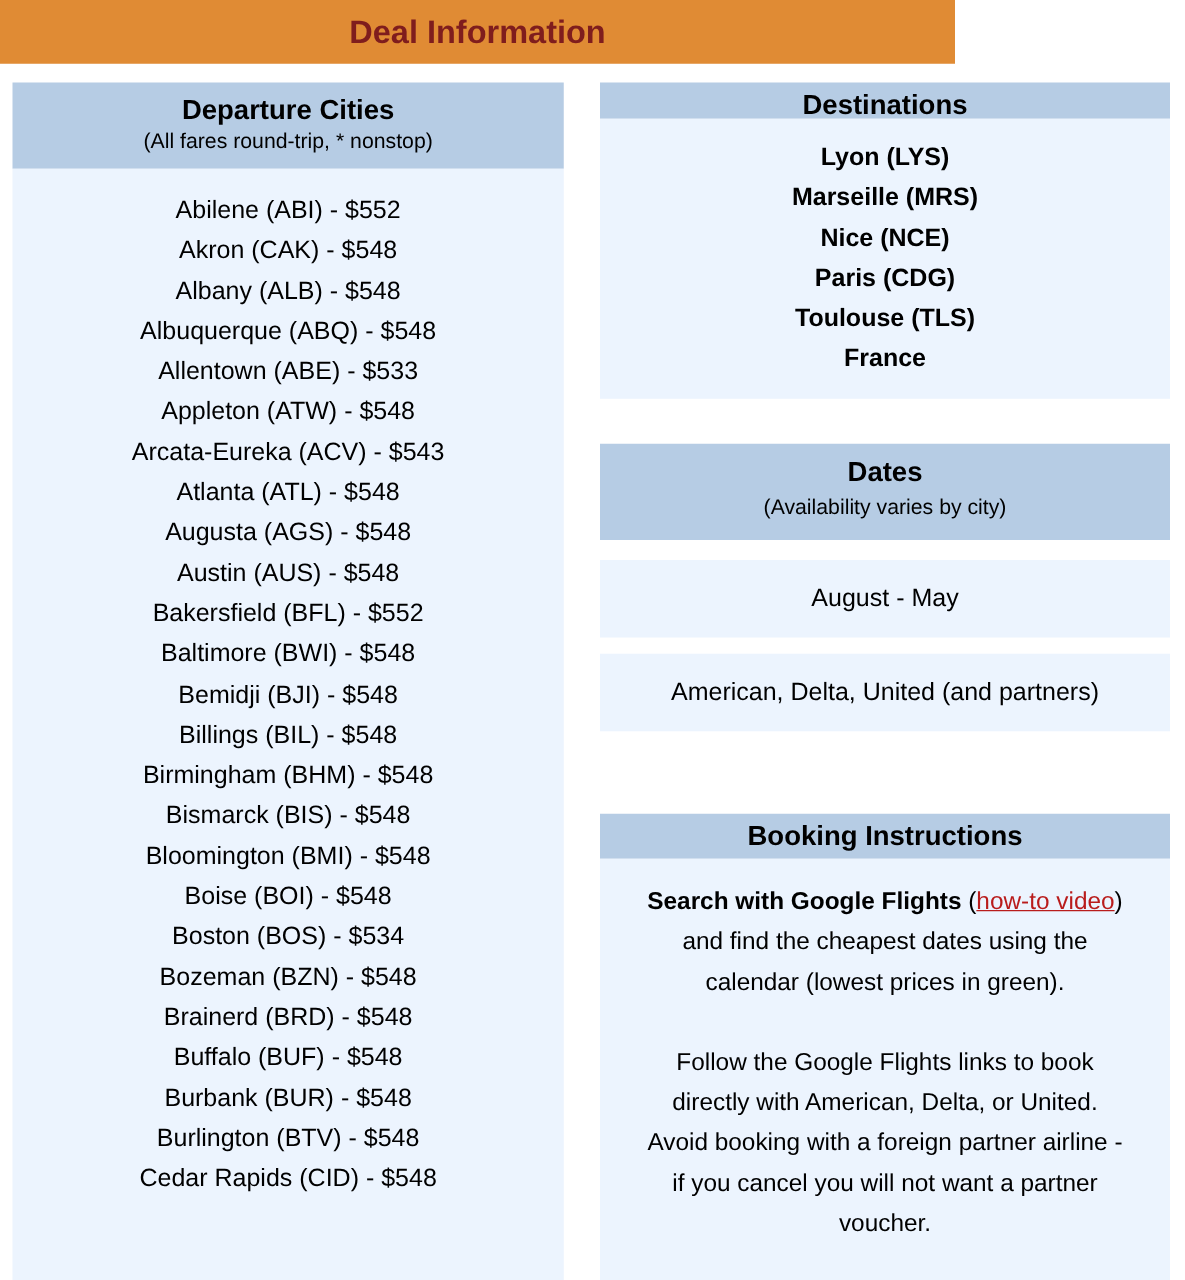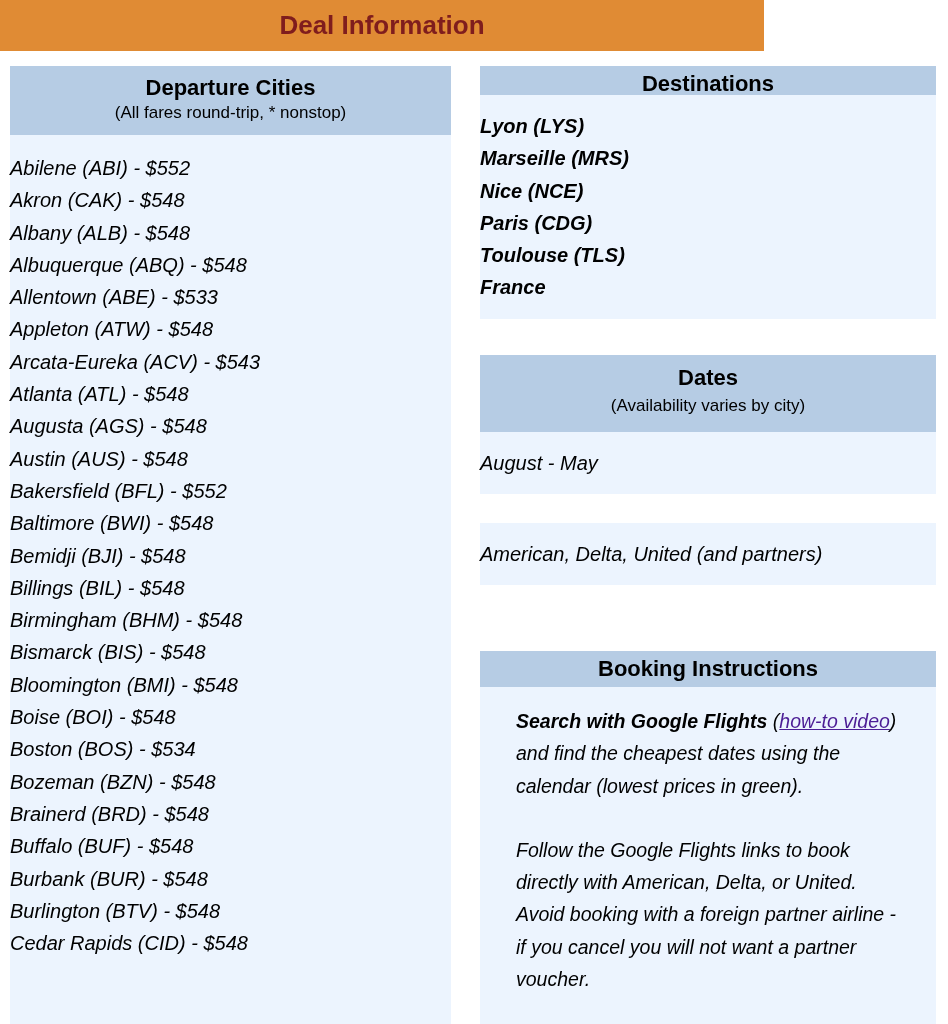--- a/index.html
+++ b/index.html
@@ -7,21 +7,21 @@
   body { font-family: "Liberation Sans", sans-serif; color: #000; position: relative; }
   .top-bar {
     position: absolute; left: 0; top: 0; width: 764px; height: 51px;
     background: #e08b34; color: #7f1d1d; font-weight: bold; font-size: 26px;
     display: flex; align-items: center; justify-content: center;
   }
   .panel { position: absolute; }
   .panel-head {
     background: #b6cce4; text-align: center;
   }
-  .panel-body { background: #ecf4fe; text-align: left; font-style: italic; }
+  .panel-body { background: #ecf4fe; text-align: center; }
   .head-title { font-weight: bold; font-size: 22px; }
   .head-sub { font-size: 17px; }
 
   
   #departures { left: 10px; top: 66px; width: 441px; height: 958px; }
   #departures .panel-head { height: 69px; padding-top: 10px; }
   #departures .head-title { line-height: 24px; }
   #departures .head-sub { line-height: 24px; margin-top: 1px; }
   #departures .panel-body { height: 889px; padding-top: 17px; }
   .city-row { font-size: 20px; line-height: 32.3px; }
@@ -29,32 +29,32 @@
   
   #destinations { left: 480px; top: 66px; width: 456px; }
   #destinations .panel-head { height: 29px; line-height: 36px; }
   #destinations .panel-body { height: 224px; padding-top: 15px; }
   .dest-row { font-weight: bold; font-size: 20px; line-height: 32.3px; }
 
   #dates { left: 480px; top: 355px; width: 456px; }
   #dates .panel-head { height: 77px; padding-top: 8px; }
   #dates .head-title { line-height: 30px; }
   #dates .head-sub { line-height: 26px; }
-  #dates .panel-body { height: 62px; line-height: 62px; font-size: 20px; }
+  #dates .panel-body { height: 62px; line-height: 62px; font-size: 20px; margin-top: 16px; }
 
   #airlines { left: 480px; top: 523px; width: 456px; }
   #airlines .panel-head { height: 36px; line-height: 36px; }
   #airlines .panel-body { height: 62px; line-height: 62px; font-size: 20px; }
 
   #booking { left: 480px; top: 651px; width: 456px; }
   #booking .panel-head { height: 36px; line-height: 36px; }
   #booking .panel-body { height: 337px; padding: 18px 36px 0 36px; font-size: 19.5px; line-height: 32.3px; }
   .booking-para + .booking-para { margin-top: 32px; }
   .bold { font-weight: bold; }
-  a.link { color: #4c1d95; text-decoration: underline; }
+  a.link { color: #b91c1c; text-decoration: underline; }
 </style>
 </head>
 <body>
 
 <div class="top-bar">
   <span>Deal Information</span>
 </div>
 
 <section class="panel" id="departures">
   <div class="panel-head">

